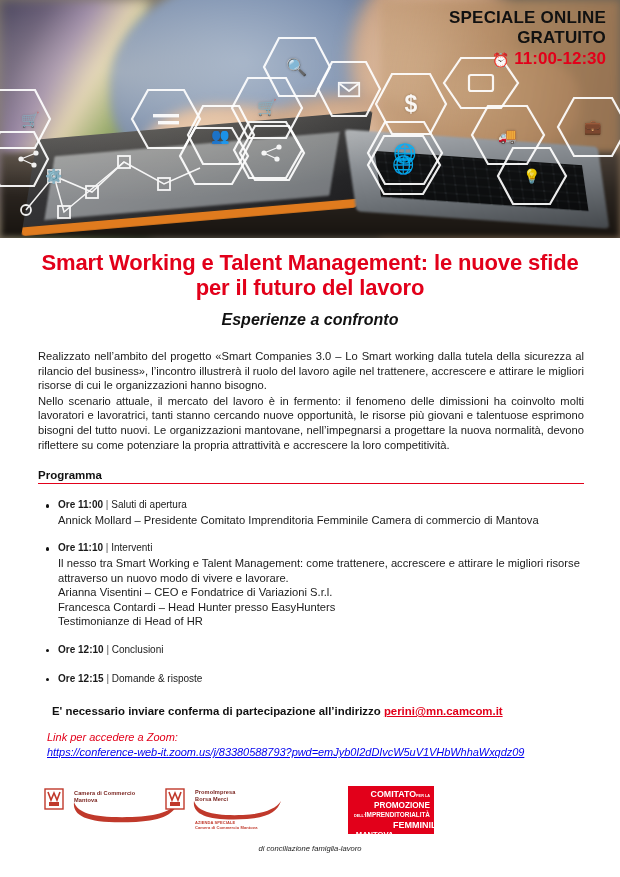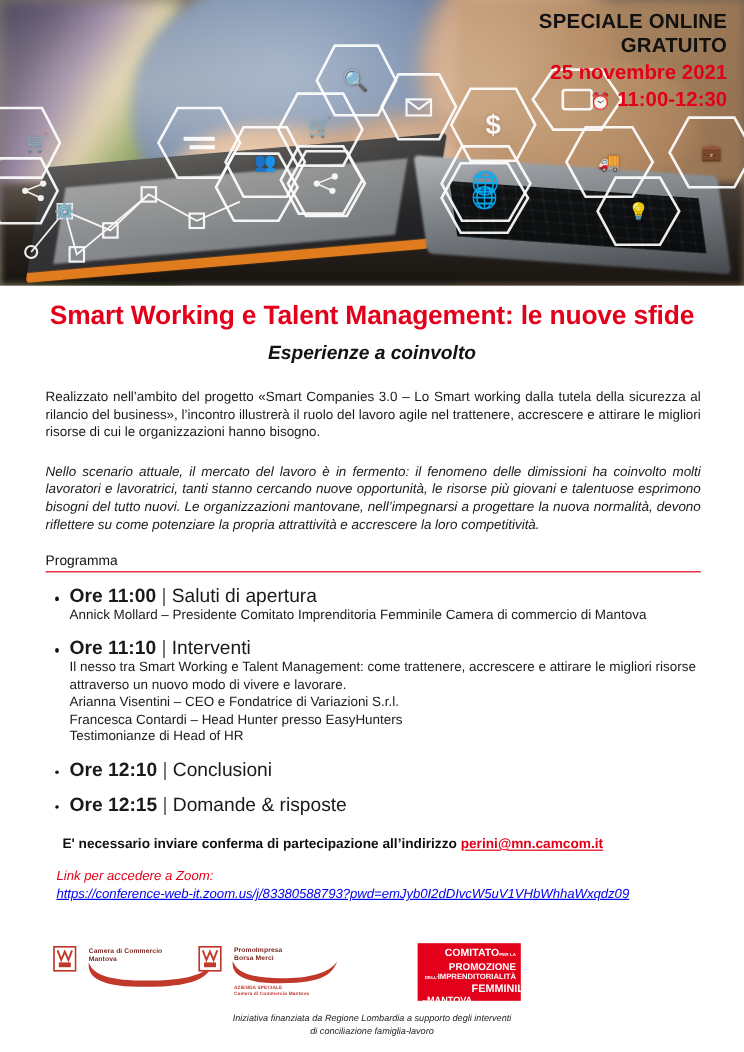--- a/index.html
+++ b/index.html
@@ -54,27 +54,27 @@
   .clock{font-size:14px;vertical-align:-1px;}
 
   
   .titlewrap{padding:12px 30px 0 30px;text-align:center;}
   .t-main{color:#e2001a;font-weight:bold;font-size:22px;line-height:25px;letter-spacing:-.15px;}
   .t-sub{color:#111;font-weight:bold;font-style:italic;font-size:16px;line-height:22px;margin-top:9px;}
 
   
   .body{padding:18px 36px 0 38px;}
   .para{font-size:11.2px;line-height:14.6px;text-align:justify;color:#1a1a1a;}
-  .para.p2{margin-top:19px;font-style:italic;}
-
-  
-  .prog-h{margin-top:17px;font-size:11.5px;font-weight:normal;color:#111;
+  .para.p2{margin-top:1px;}
+
+  
+  .prog-h{margin-top:17px;font-size:11.5px;font-weight:bold;color:#111;
     border-bottom:1.4px solid #e2001a;padding-bottom:2px;display:block;width:100%;}
   .plist{list-style:none;margin:5px 0 0 0;padding:0;}
-  .pitem{position:relative;padding-left:20px;font-size:16px;line-height:14.6px;margin-top:14px;}
+  .pitem{position:relative;padding-left:20px;font-size:10px;line-height:14.6px;margin-top:14px;}
   .pitem:before{content:"";position:absolute;left:8px;top:6px;width:3.4px;height:3.4px;background:#111;border-radius:50%;}
   .pitem b{font-weight:bold;}
   .pitem .sep{color:#555;}
   .psub{font-size:11.2px;line-height:14.6px;padding-left:20px;}
 
   
   .confirm{margin-top:19px;padding-left:14px;font-size:11.4px;font-weight:bold;color:#111;}
   .confirm .mail{color:#e2001a;text-decoration:underline;font-weight:bold;}
   .zoomblock{margin-top:13px;padding-left:9px;font-size:11px;font-style:italic;color:#e2001a;line-height:15px;}
   .zoomblock .zurl{text-decoration:underline;display:block;letter-spacing:-.05px;}
@@ -311,31 +311,31 @@
     <div class="hex" style="left:232px;top:120px;width:72px;height:60px;">
       <svg width="72" height="60" viewBox="0 0 72 60">
           <polygon points="17,2 54,2 70,30 54,58 17,58 2,30" fill="none" stroke="#fff" stroke-width="2.2"></polygon>
         </svg>
     </div>
   </div>
 
   <div class="headtext">
     <div class="ht-1">SPECIALE ONLINE</div>
     <div class="ht-2">GRATUITO</div>
-    <div class="ht-3">25 novembre 2021</div>
     <div class="ht-4">
       <span class="clock">⏰</span>
       <span>11:00-12:30</span>
     </div>
   </div>
 </div>
 
 <div class="titlewrap">
   <div class="t-main">Smart Working e Talent Management: le nuove sfide</div>
-  <div class="t-sub">Esperienze a coinvolto</div>
+  <div class="t-main">per il futuro del lavoro</div>
+  <div class="t-sub">Esperienze a confronto</div>
 </div>
 
 <div class="body">
   <div class="para">Realizzato nell’ambito del progetto «Smart Companies 3.0 – Lo Smart working dalla tutela della sicurezza al rilancio del business», l’incontro illustrerà il ruolo del lavoro agile nel trattenere, accrescere e attirare le migliori risorse di cui le organizzazioni hanno bisogno.</div>
   <div class="para p2">Nello scenario attuale, il mercato del lavoro è in fermento: il fenomeno delle dimissioni ha coinvolto molti lavoratori e lavoratrici, tanti stanno cercando nuove opportunità, le risorse più giovani e talentuose esprimono bisogni del tutto nuovi. Le organizzazioni mantovane, nell’impegnarsi a progettare la nuova normalità, devono riflettere su come potenziare la propria attrattività e accrescere la loro competitività.</div>
 
   <div class="prog-h">Programma</div>
 
   <ul class="plist">
     <li class="pitem">
@@ -418,15 +418,14 @@
     </div>
     <div style="font-size:9px;line-height:10.4px;padding-left:45px;">FEMMINILE</div>
     <div style="font-size:7.6px;line-height:9px;text-align:left;padding-left:4px;">
       <span style="font-size:3.8px;">DI</span><span>MANTOVA</span>
     </div>
   </div>
 
 </div>
 
 <div class="footnote">
-  <div>Iniziativa finanziata da Regione Lombardia a supporto degli interventi</div>
   <div>di conciliazione famiglia-lavoro</div>
 </div>
 
 </body></html>

